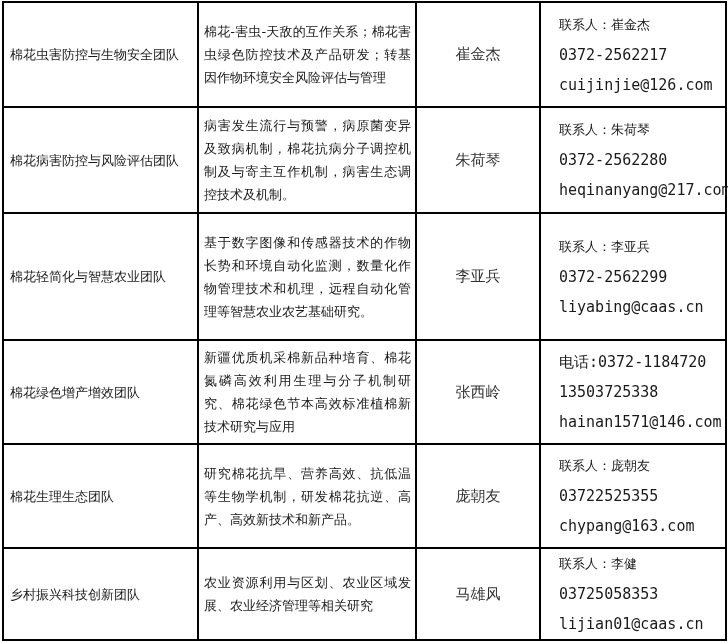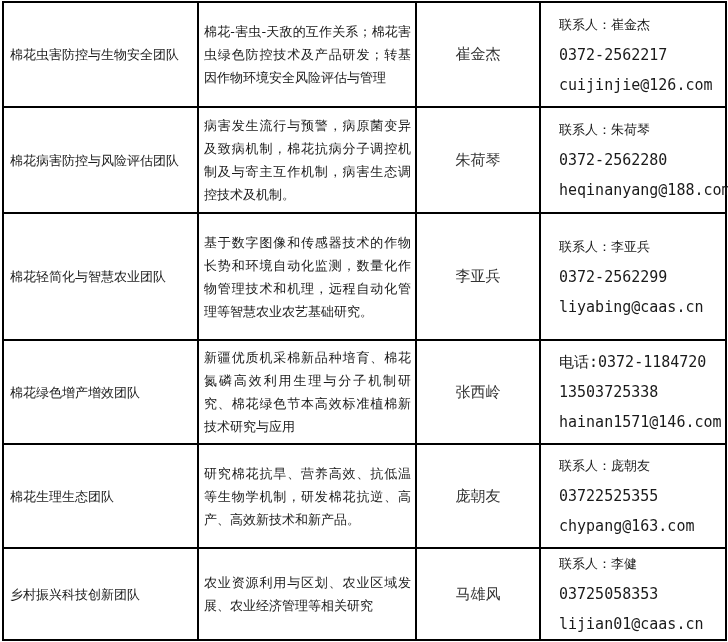--- a/index.html
+++ b/index.html
@@ -50,21 +50,21 @@
         <span class="contact-line mono">cuijinjie@126.com</span>
       </td>
     </tr>
     <tr style="height:106px">
       <td class="team">棉花病害防控与风险评估团队</td>
       <td class="research">病害发生流行与预警，病原菌变异及致病机制，棉花抗病分子调控机制及与寄主互作机制，病害生态调控技术及机制。</td>
       <td class="leader">朱荷琴</td>
       <td class="contact">
         <span class="contact-line label">联系人：朱荷琴</span>
         <span class="contact-line mono">0372-2562280</span>
-        <span class="contact-line mono">heqinanyang@188.com</span>
+        <span class="contact-line mono">heqinanyang@217.com</span>
       </td>
     </tr>
     <tr style="height:127px">
       <td class="team">棉花轻简化与智慧农业团队</td>
       <td class="research">基于数字图像和传感器技术的作物长势和环境自动化监测，数量化作物管理技术和机理，远程自动化管理等智慧农业农艺基础研究。</td>
       <td class="leader">李亚兵</td>
       <td class="contact">
         <span class="contact-line label">联系人：李亚兵</span>
         <span class="contact-line mono">0372-2562299</span>
         <span class="contact-line mono">liyabing@caas.cn</span>

